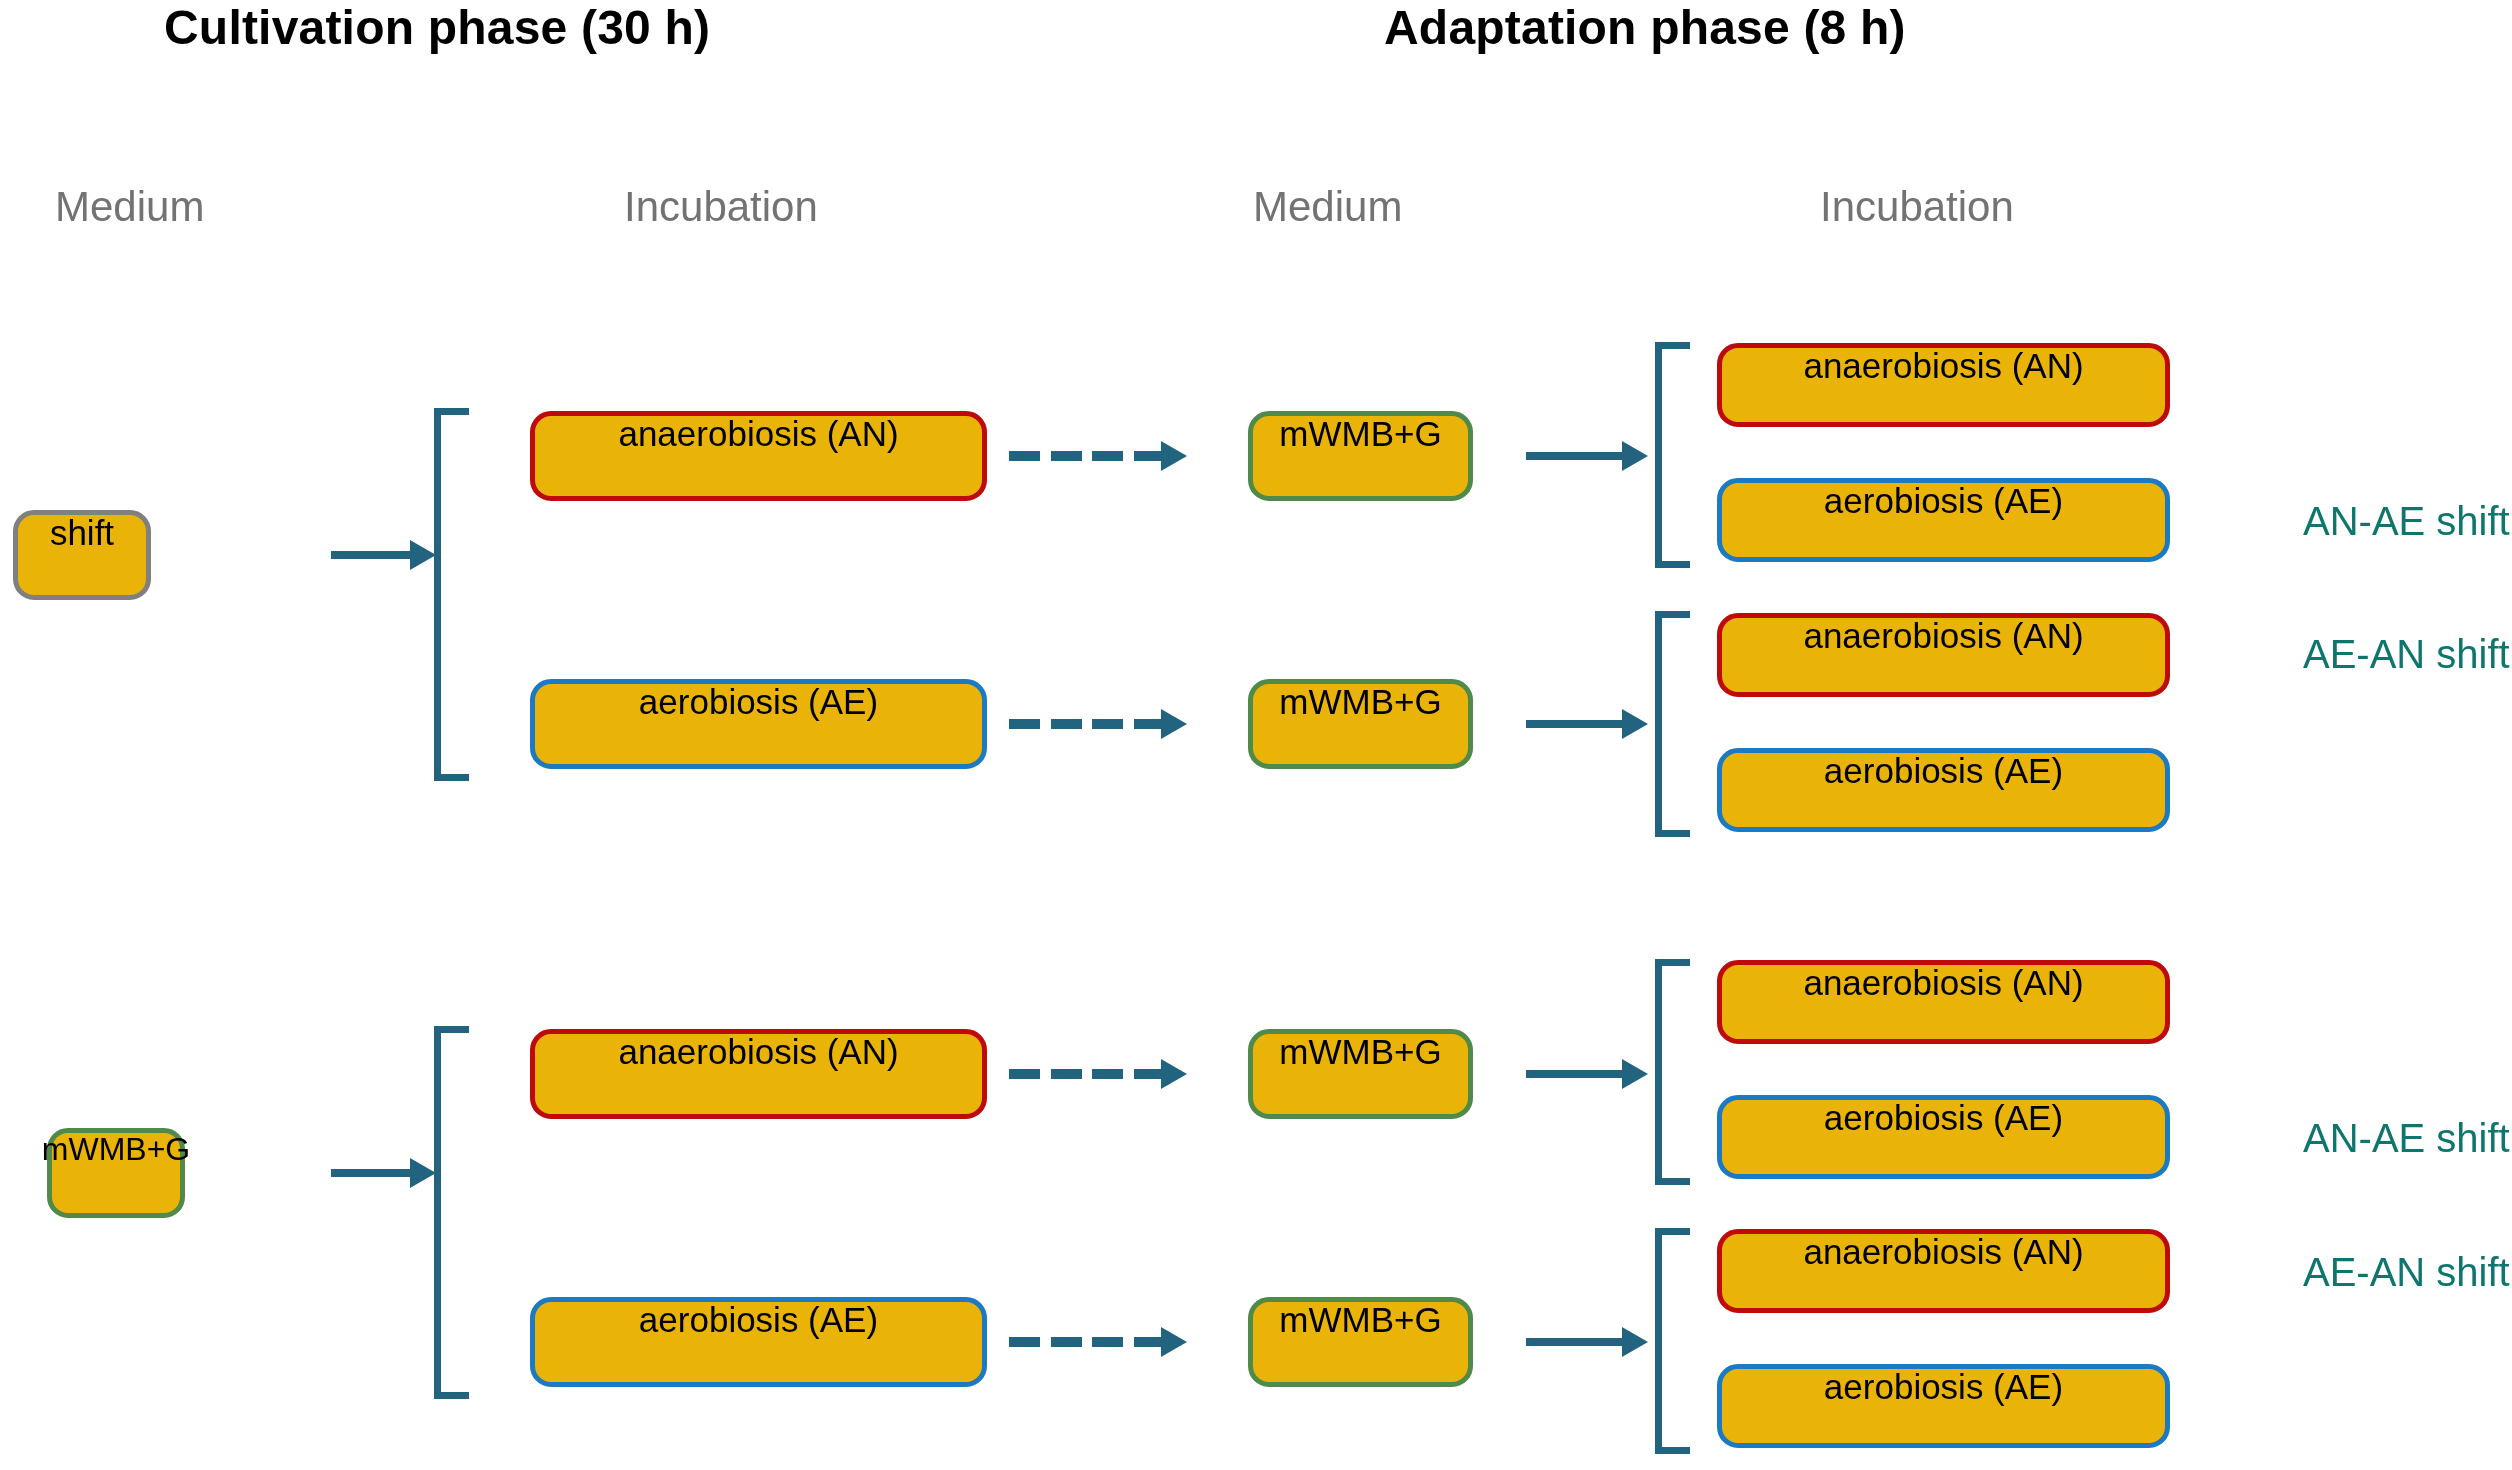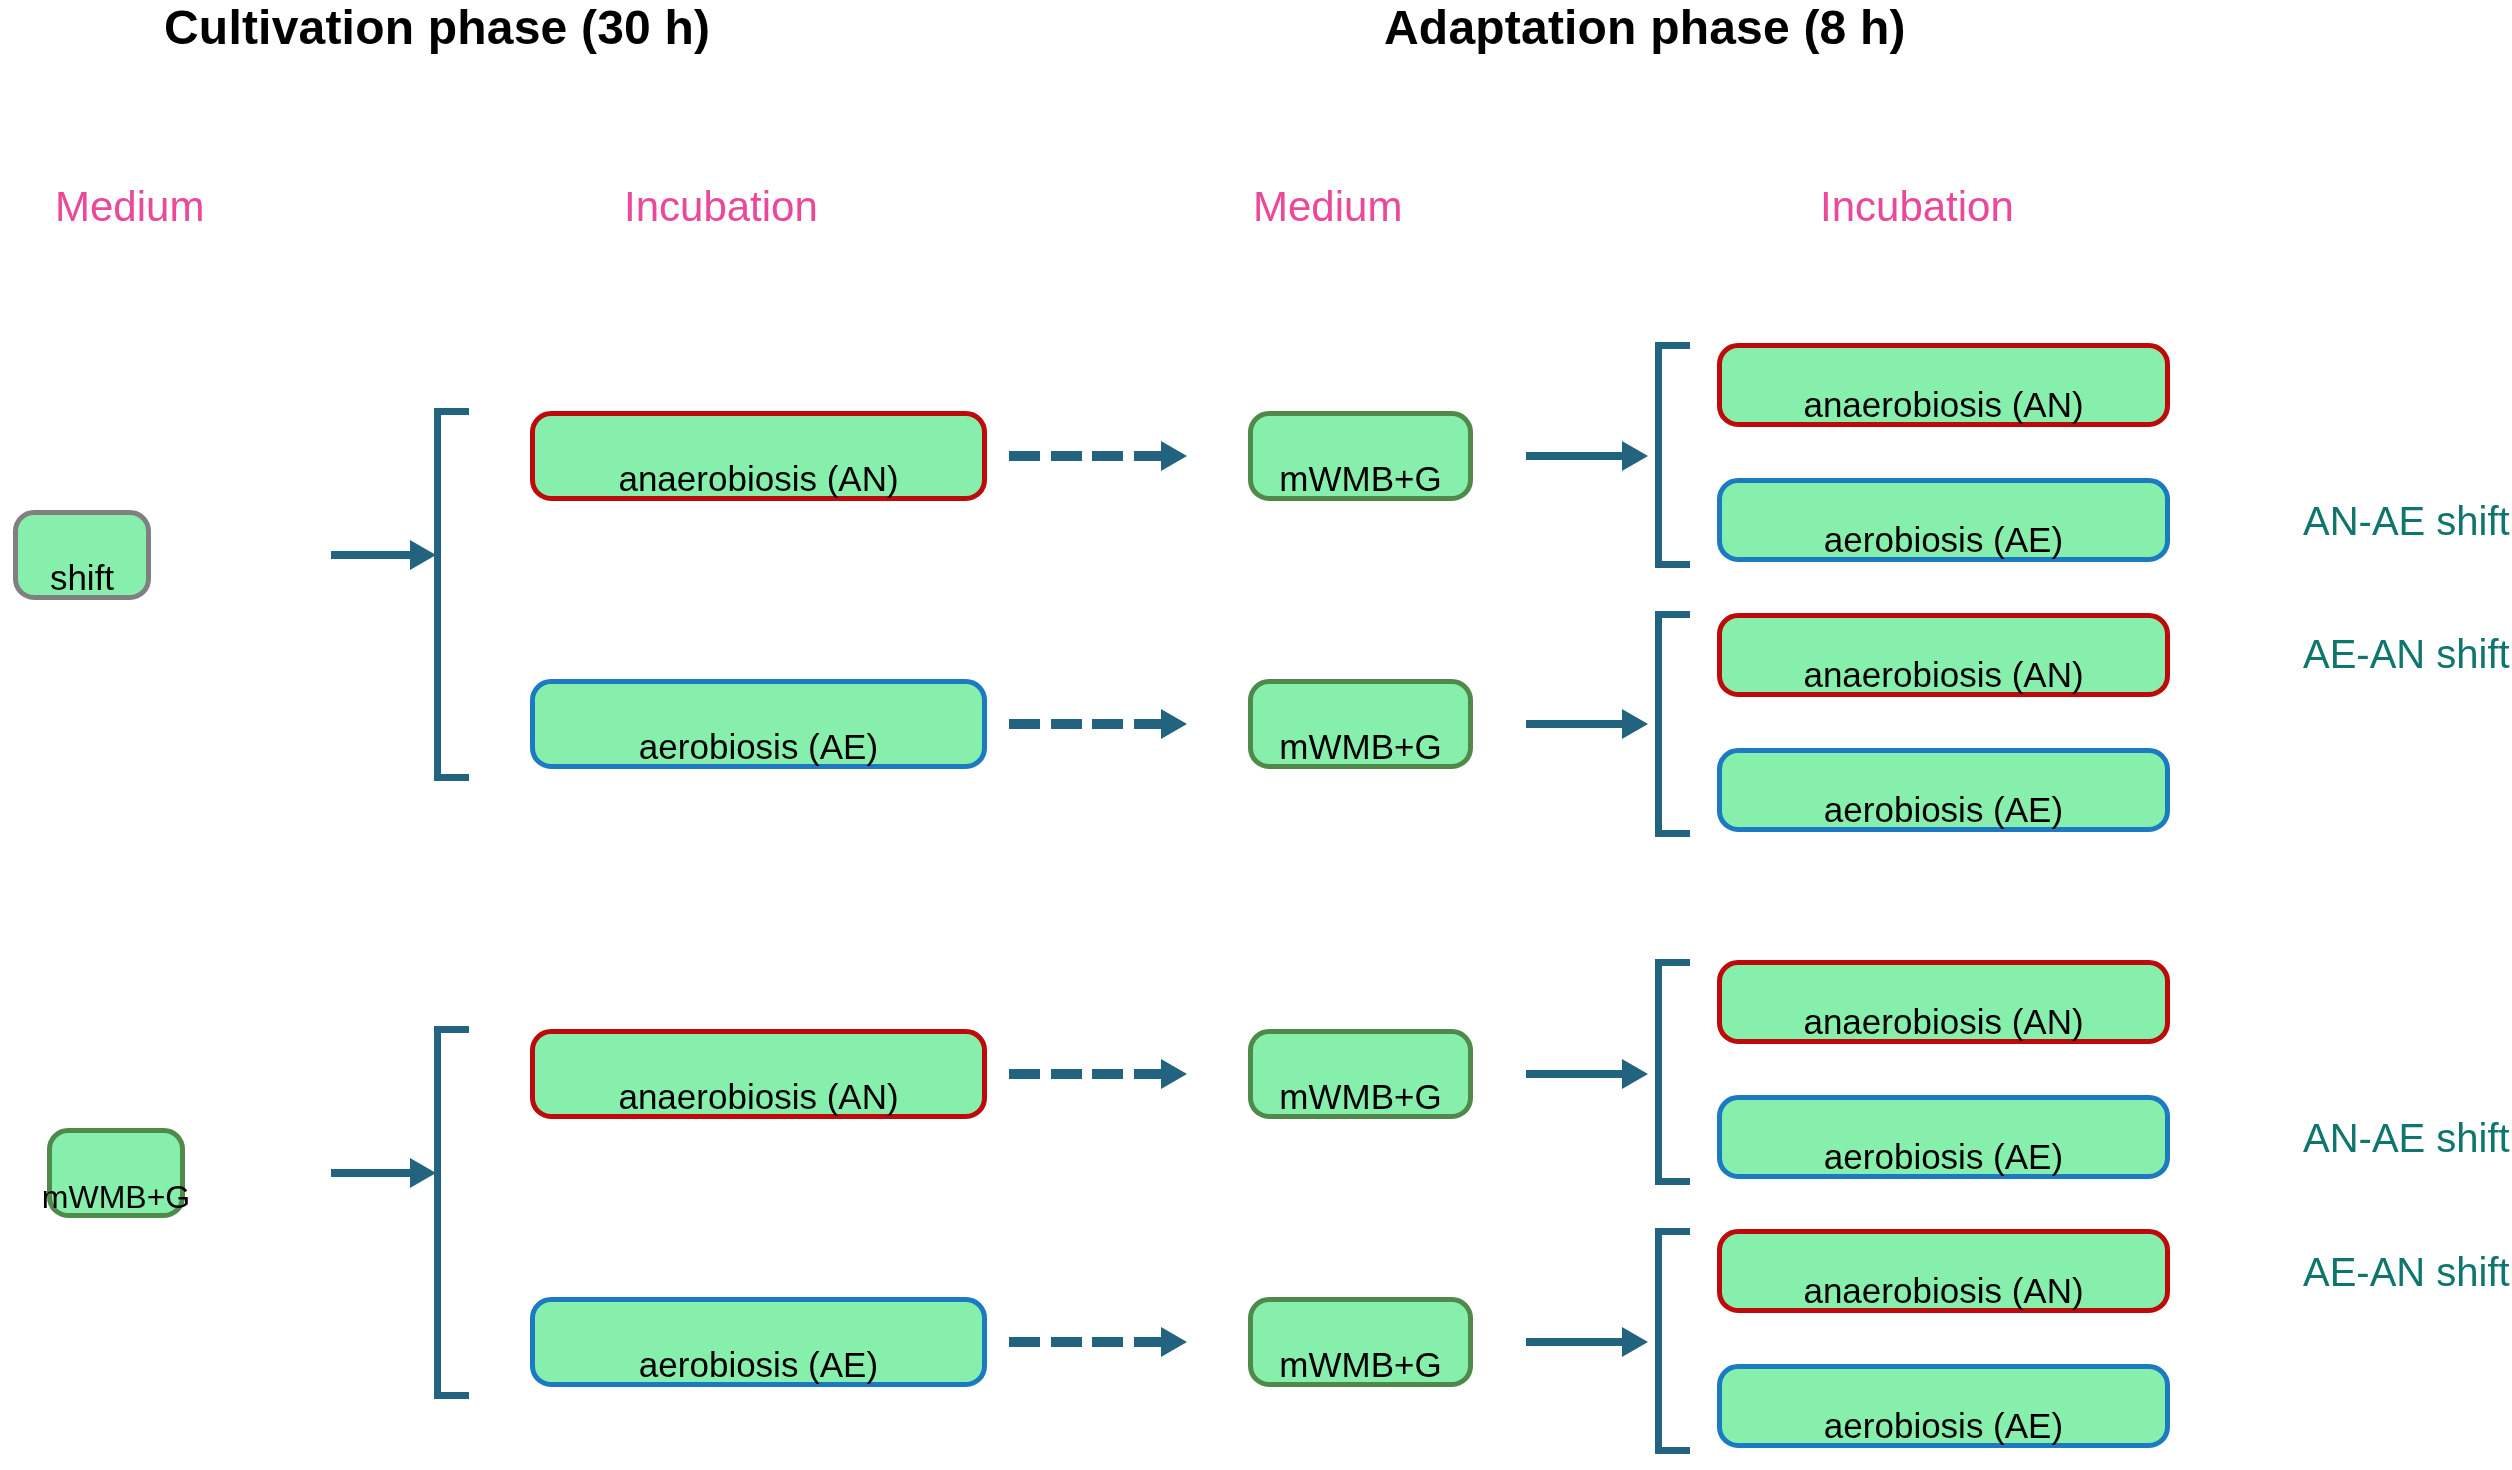--- a/index.html
+++ b/index.html
@@ -25,34 +25,34 @@
     font-size: 48px;
     font-weight: bold;
     color: #000000;
     white-space: nowrap;
     letter-spacing: 0.2px;
   }
   .col-header {
     position: absolute;
     font-size: 42px;
     font-weight: normal;
-    color: #ec4899;
+    color: #737373;
     white-space: nowrap;
   }
 
   
   .nodebox {
     position: absolute;
     box-sizing: border-box;
-    background: #86efac;
+    background: #eab308;
     border-style: solid;
     border-width: 5.6px;
     border-radius: 21px;
     display: flex;
-    align-items: flex-end;
+    align-items: flex-start;
     justify-content: center;
     text-align: center;
   }
   .nodebox .boxlabel {
     font-size: 35px;
     color: #000000;
     line-height: 1;
     white-space: nowrap;
   }
   .nb-red    { border-color: #BE0A0A; }

